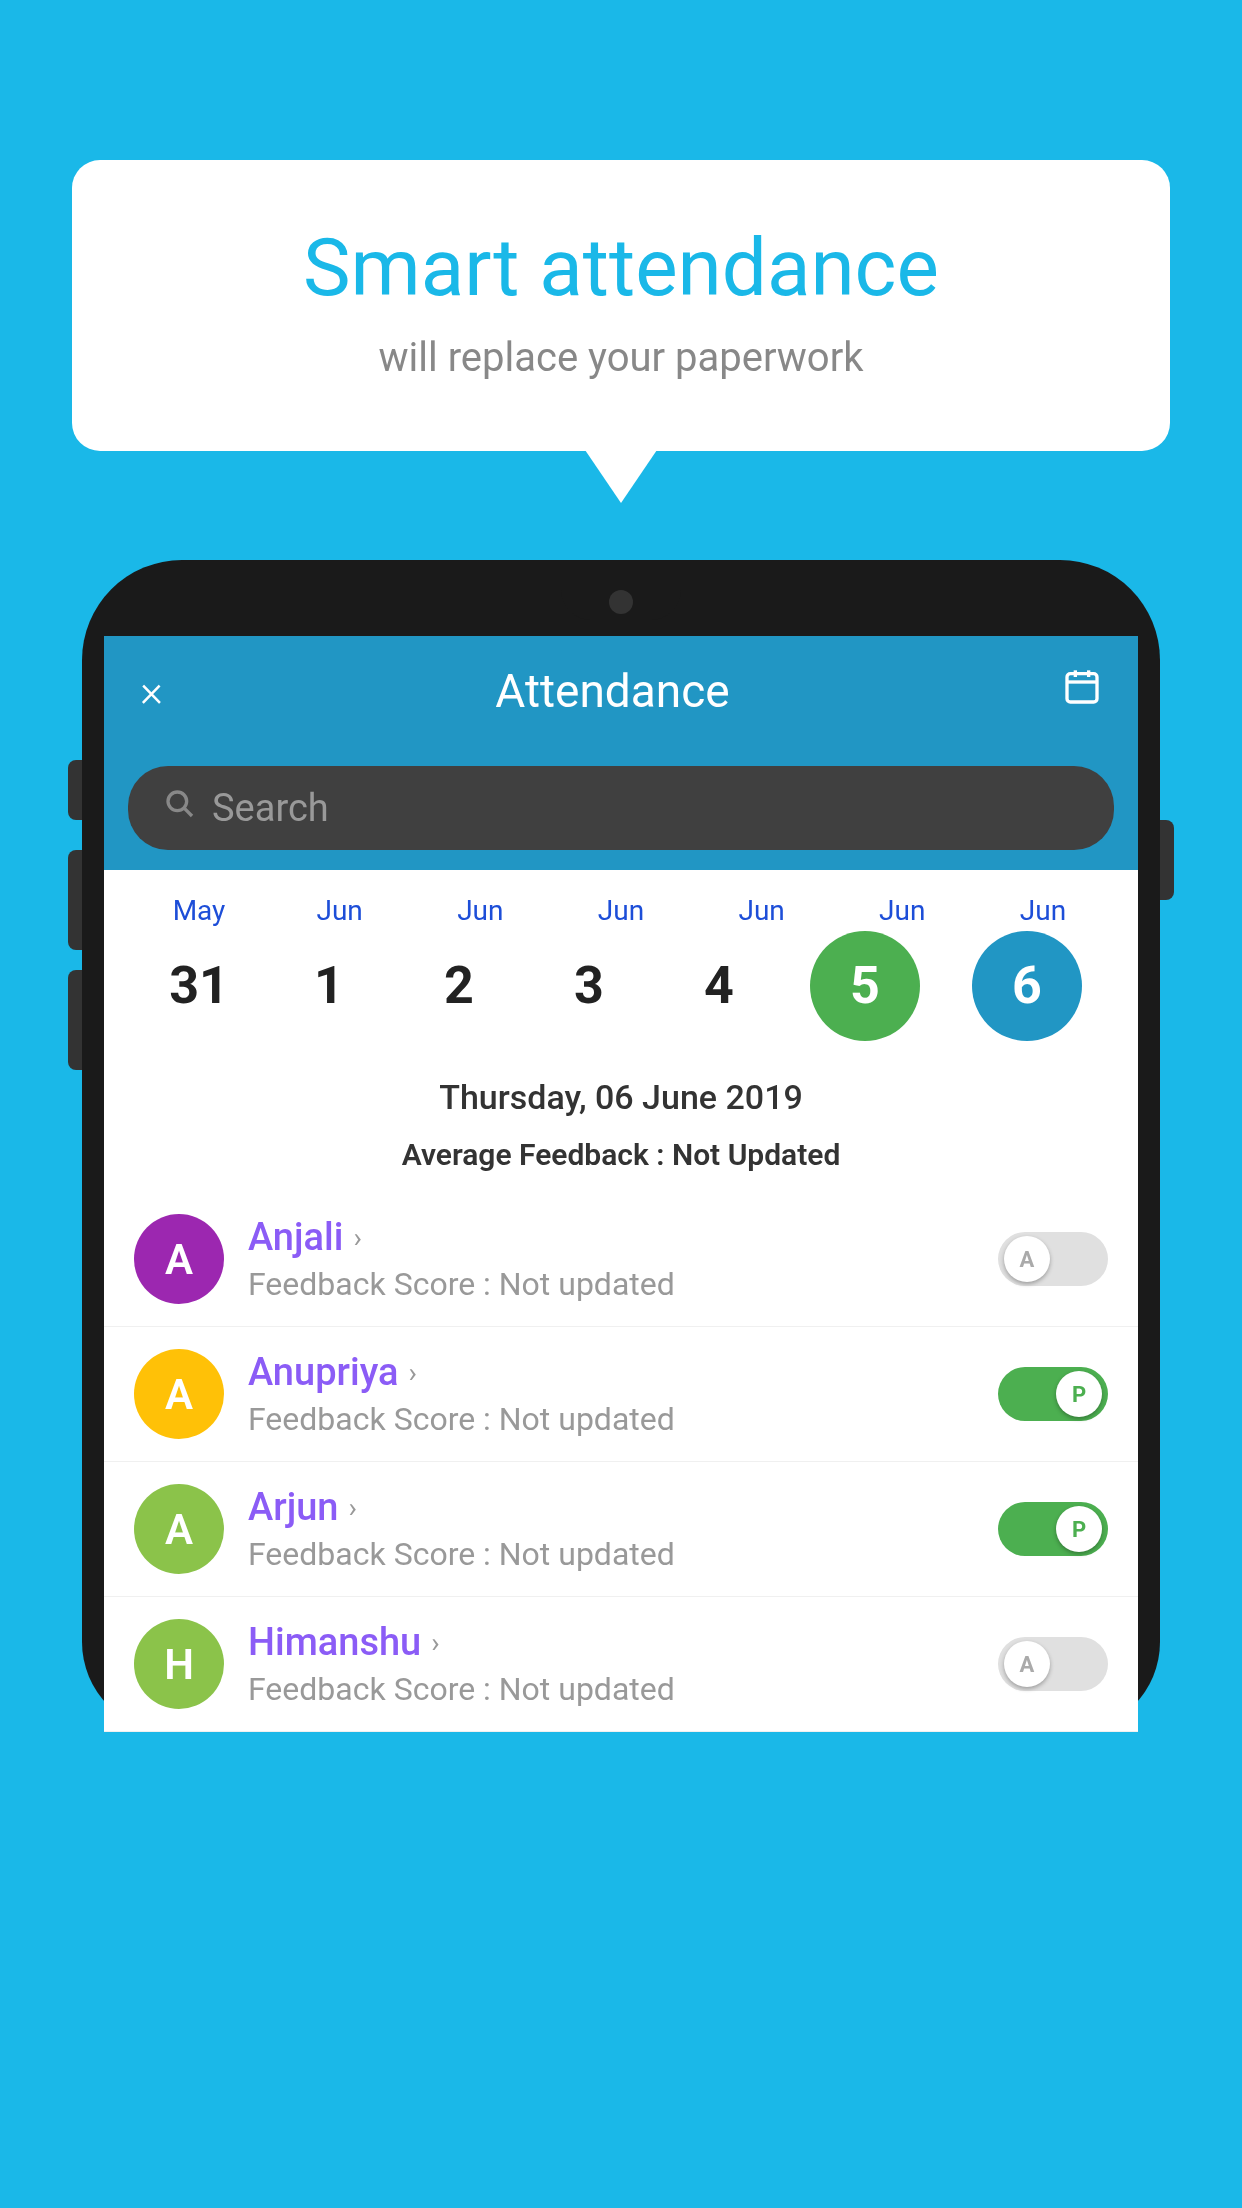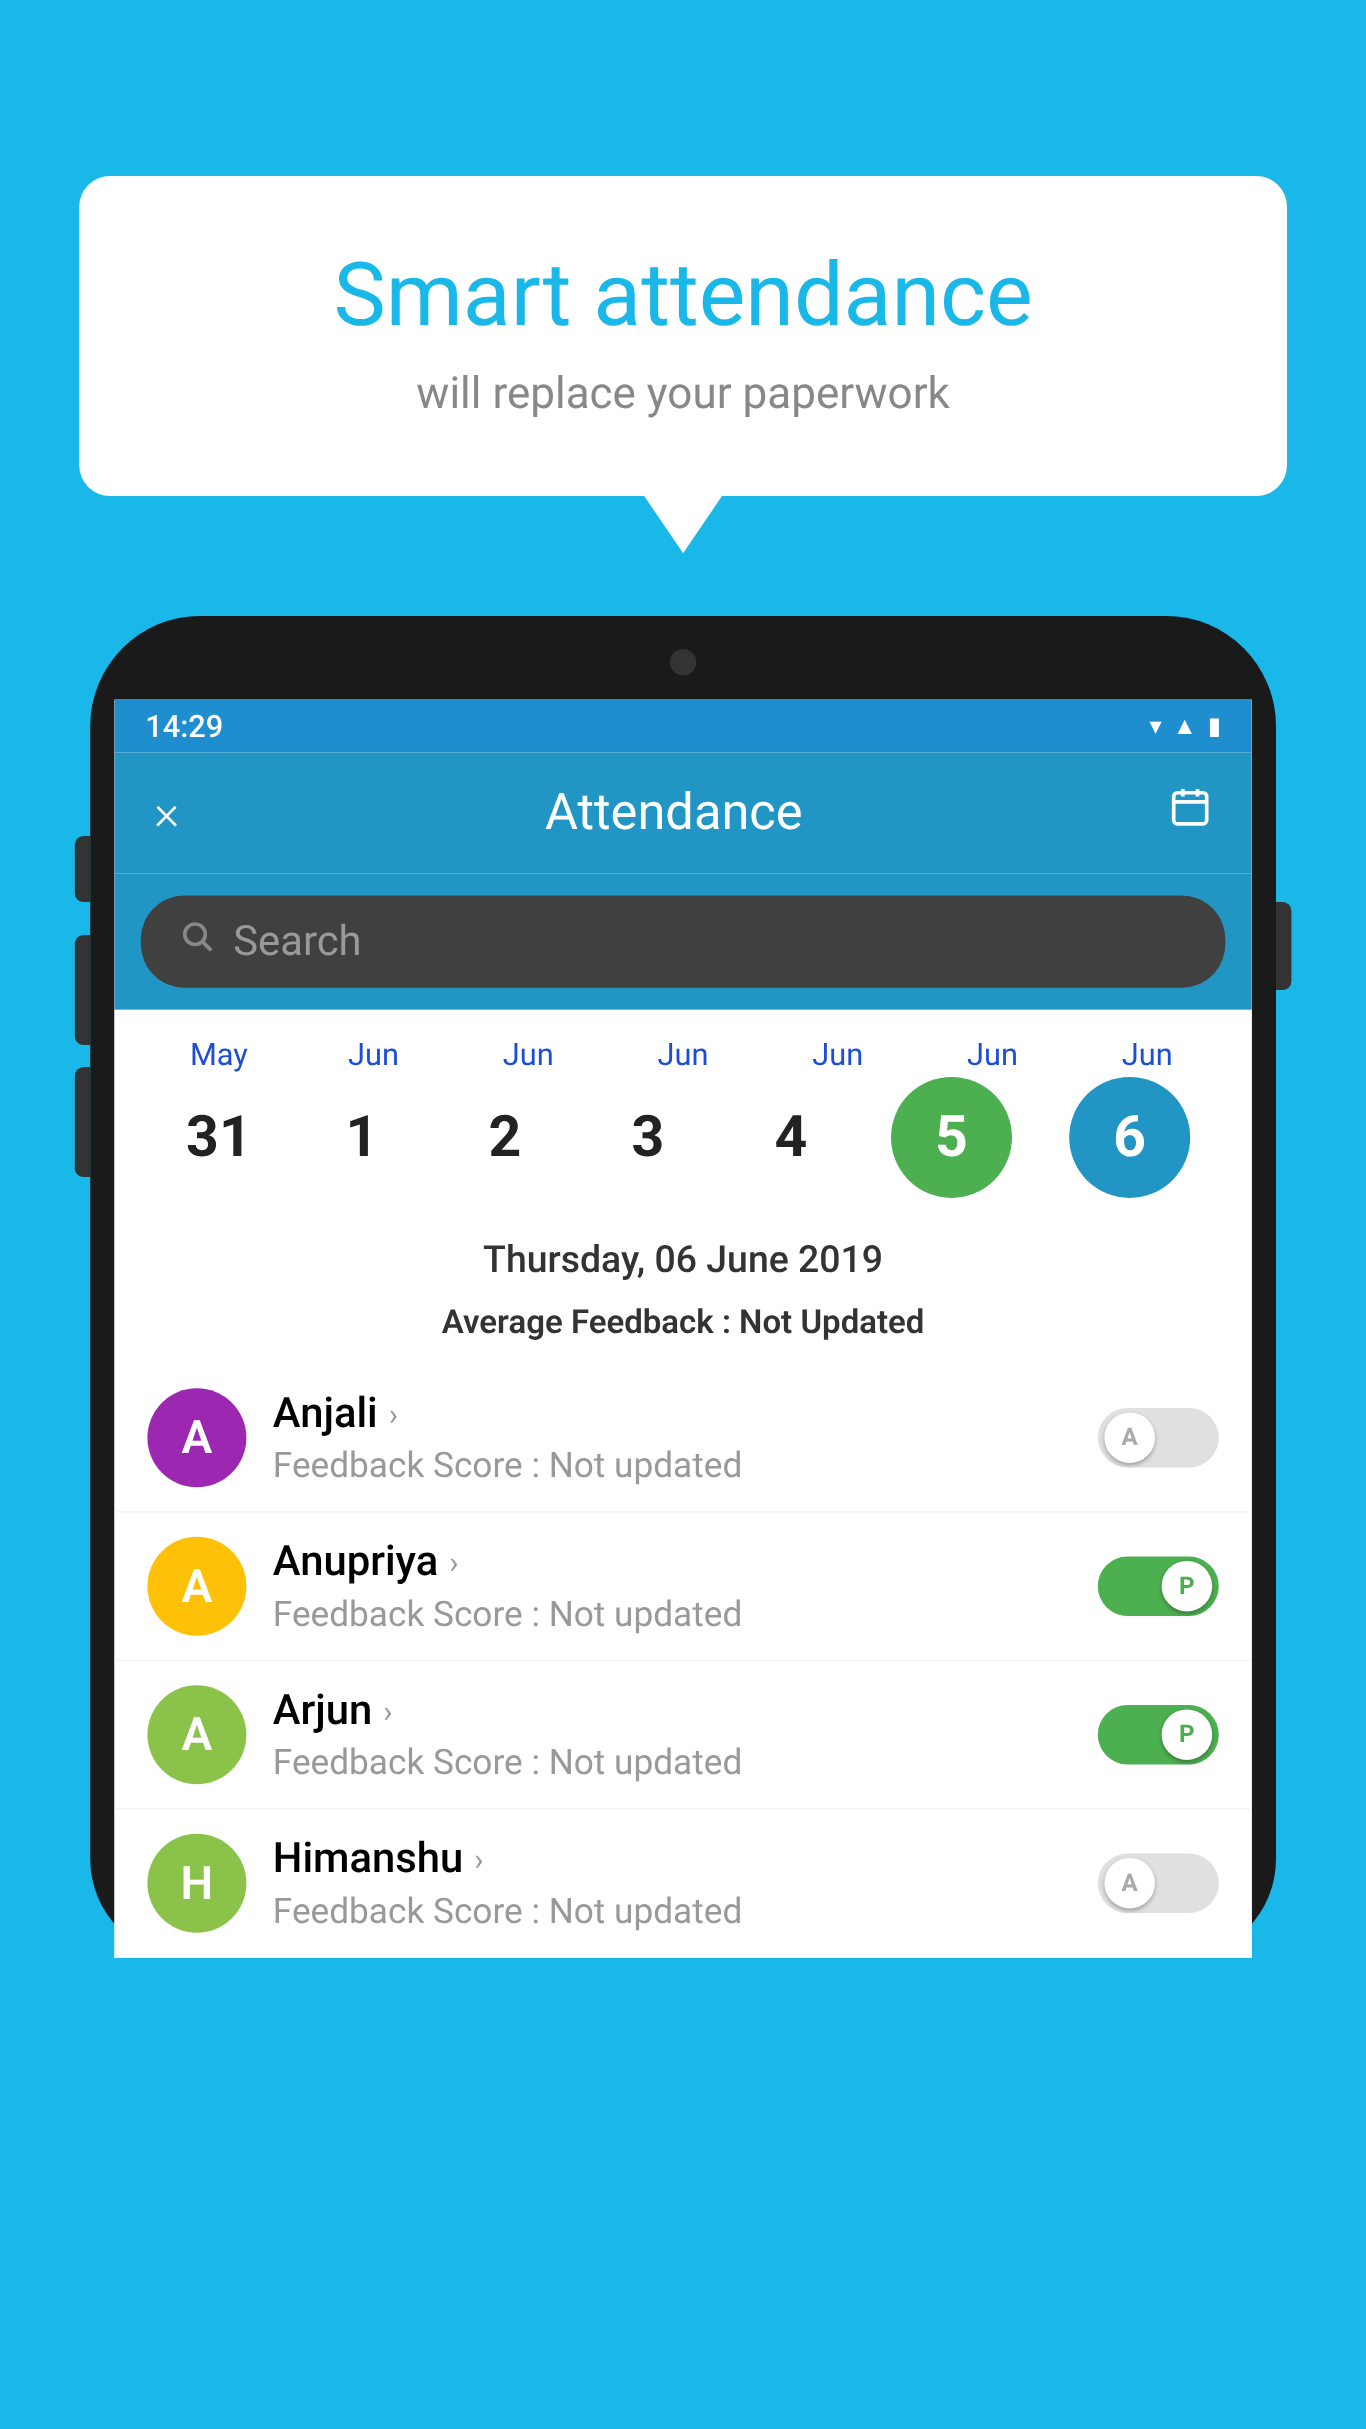--- a/index.html
+++ b/index.html
@@ -315,21 +315,21 @@
 
     .student-name-row {
       display: flex;
       align-items: center;
       gap: 10px;
       margin-bottom: 6px;
     }
 
     .student-name {
       font-size: 38px;
-      color: #000000;
+      color: #8b5cf6;
       font-weight: 500;
     }
 
     .chevron {
       font-size: 28px;
       color: #999;
     }
 
     .student-feedback {
       font-size: 32px;
@@ -444,28 +444,20 @@
     <div class="phone-side-btn-left-3"></div>
 
     <div class="phone-notch-area">
       <div class="phone-notch">
         <div class="phone-notch-camera"></div>
       </div>
     </div>
 
     <div class="phone-screen">
 
-      <div class="status-bar">
-        <span class="status-time">14:29</span>
-        <div class="status-icons">
-          <span class="status-icon">▾</span>
-          <span class="status-icon">▲</span>
-          <span class="status-icon">▮</span>
-        </div>
-      </div>
 
       <div class="app-header">
         <span class="header-close">×</span>
         <span class="header-title">Attendance</span>
         <span class="header-calendar">
           <svg width="40" height="40" viewBox="0 0 24 24" fill="white">
             <rect x="3" y="4" width="18" height="17" rx="2" fill="none" stroke="white" stroke-width="2"></rect>
             <line x1="3" y1="9" x2="21" y2="9" stroke="white" stroke-width="2"></line>
             <line x1="8" y1="2" x2="8" y2="6" stroke="white" stroke-width="2"></line>
             <line x1="16" y1="2" x2="16" y2="6" stroke="white" stroke-width="2"></line>

